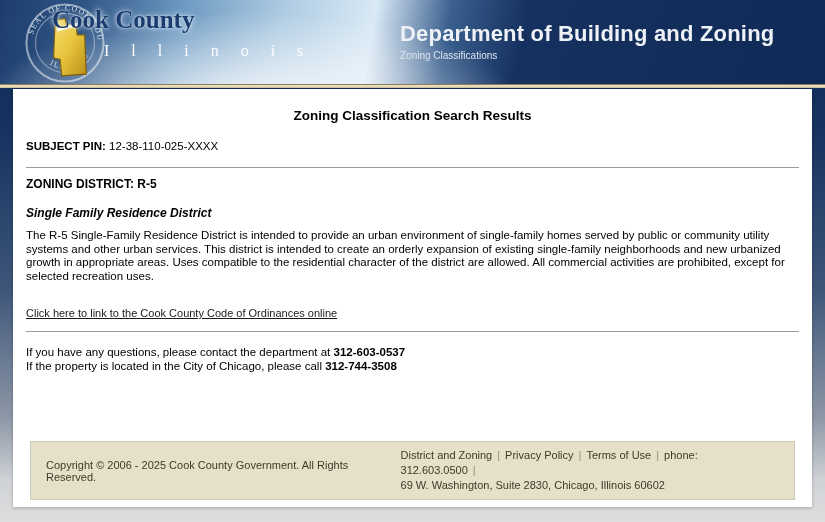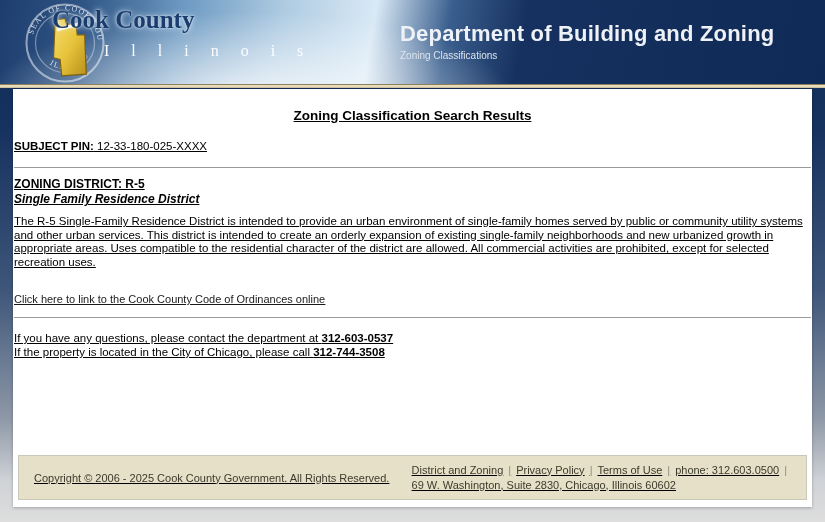--- a/index.html
+++ b/index.html
@@ -34,31 +34,30 @@
     font-family:"Liberation Serif", serif; font-size:16px; letter-spacing:9px; color:#fbfdff;
     white-space:nowrap;
   }
   .dept { position:absolute; left:400px; top:21px; color:#eef2f7; }
   .dept-title { font-size:22px; font-weight:bold; letter-spacing:0.2px; }
   .dept-subtitle { font-size:10px; margin-top:3px; color:#dce4ee; }
 
   
   .sheet {
     position:absolute; left:13px; right:13px; top:89px; height:418px;
-    background:#ffffff; padding:0 1px;
+    background:#ffffff; padding:0 13px;
     display:flex; flex-direction:column;
     box-shadow:0 1px 3px rgba(0,0,0,0.25);
-    text-decoration:underline;
   }
   .page-title { margin-top:19px; text-align:center; font-size:13.5px; font-weight:bold; color:#000; }
   .pin-row { margin-top:17px; font-size:11.5px; color:#000; }
   .pin-row b { font-weight:bold; }
   .rule { border:none; border-top:1px solid #9a9a9a; margin-top:15px; }
   .district-heading { margin-top:9px; font-size:12px; font-weight:bold; color:#000; }
-  .district-name { font-size:12px; font-weight:bold; font-style:italic; color:#000; margin-top:1px; }
+  .district-name { font-size:12px; font-weight:bold; font-style:italic; color:#000; margin-top:15px; }
   .description { margin-top:9px; font-size:11.5px; line-height:13.5px; color:#000; }
   .link { color:#1a1a1a; text-decoration:underline; font-size:11px; cursor:pointer; }
   .ordinance-link { display:inline-block; margin-top:24px; align-self:flex-start; }
   .rule2 { border:none; border-top:1px solid #9a9a9a; margin-top:12px; }
   .contact { margin-top:13px; font-size:11.5px; line-height:14px; color:#000; }
   .contact b { font-weight:bold; }
   .back-link-row { margin-top:16px; text-align:center; }
 
   
   .footer-box {
@@ -108,21 +107,21 @@
       <div class="dept-subtitle">Zoning Classifications</div>
     </div>
   </div>
   <div class="header-rule"></div>
 
   <div class="sheet">
 
     <div class="page-title">Zoning Classification Search Results</div>
 
     <div class="pin-row">
-      <b>SUBJECT PIN:</b><span> 12-33-180-025-XXXX</span>
+      <b>SUBJECT PIN:</b><span> 12-38-110-025-XXXX</span>
     </div>
 
     <hr class="rule">
 
     <div class="district-heading">ZONING DISTRICT: R-5</div>
     <div class="district-name">Single Family Residence District</div>
 
     <div class="description">The R-5 Single-Family Residence District is intended to provide an urban environment of single-family homes served by public or community utility systems and other urban services. This district is intended to create an orderly expansion of existing single-family neighborhoods and new urbanized growth in appropriate areas. Uses compatible to the residential character of the district are allowed. All commercial activities are prohibited, except for selected recreation uses.</div>
 
     <a class="link ordinance-link" href="#">Click here to link to the Cook County Code of Ordinances online</a>

